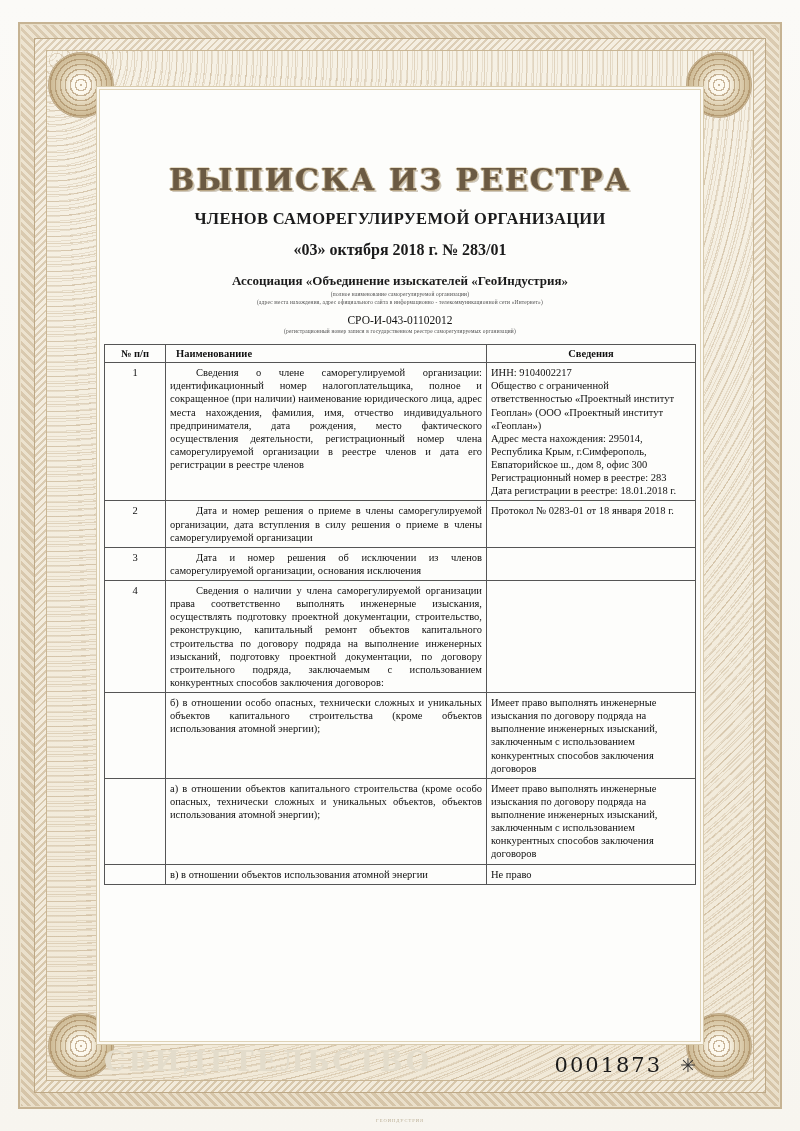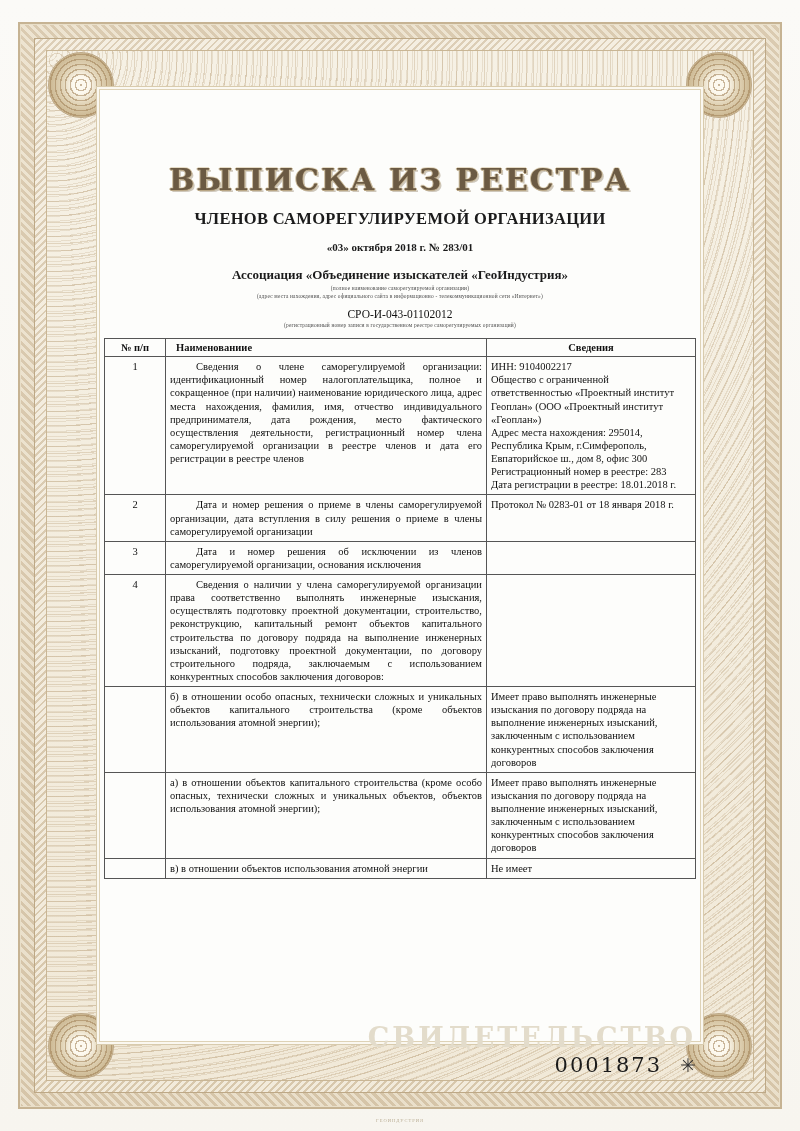--- a/index.html
+++ b/index.html
@@ -92,21 +92,21 @@
   }
   .subtitle{
     text-align:center;
     font-size:16.5px;
     font-weight:bold;
     color:#1b1b1b;
     margin-top:12px;
     letter-spacing:.3px;
   }
   .date-line{
-    text-align:center;font-size:11px;font-weight:bold;margin-top:12px;color:#1b1b1b;
+    text-align:center;font-size:16px;font-weight:bold;margin-top:12px;color:#1b1b1b;
   }
   .org-line{
     text-align:center;font-size:13px;font-weight:bold;margin-top:14px;color:#1b1b1b;
   }
   .micro{
     text-align:center;font-size:5.4px;color:#4a4a4a;margin-top:2px;letter-spacing:.2px;
   }
   .addr-line{
     text-align:center;font-size:10px;margin-top:10px;color:#111;
   }
@@ -132,21 +132,21 @@
     padding:2px 10px;
   }
   .col-num{width:40px;text-align:center;}
   .col-name{width:300px;text-align:justify;text-align-last:left;}
   .col-info{width:auto;}
   td.num{text-align:center;}
   td.name{text-align:justify;}
   .indent{display:inline-block;width:26px;}
   .footer{
     position:absolute;left:104px;right:104px;bottom:54px;
-    display:flex;align-items:flex-end;justify-content:space-between;flex-direction:column;
+    display:flex;align-items:flex-end;justify-content:space-between;
   }
   .watermark{
     font-family:"DejaVu Serif", serif;
     font-size:27px;
     letter-spacing:3px;
     color:#e3dccb;
     font-weight:bold;
   }
   .serial{
     font-family:"DejaVu Serif", serif;
@@ -220,21 +220,21 @@
             <td class="col-info">Имеет право выполнять инженерные изыскания по договору подряда на выполнение инженерных изысканий, заключенным с использованием конкурентных способов заключения договоров</td>
           </tr>
           <tr>
             <td class="num col-num"></td>
             <td class="name col-name">а) в отношении объектов капитального строительства (кроме особо опасных, технически сложных и уникальных объектов, объектов использования атомной энергии);</td>
             <td class="col-info">Имеет право выполнять инженерные изыскания по договору подряда на выполнение инженерных изысканий, заключенным с использованием конкурентных способов заключения договоров</td>
           </tr>
           <tr>
             <td class="num col-num"></td>
             <td class="name col-name">в) в отношении объектов использования атомной энергии</td>
-            <td class="col-info">Не имеет</td>
+            <td class="col-info">Не право</td>
           </tr>
         </tbody>
     </table>
   </div>
 
   <div class="footer">
     <div class="watermark">СВИДЕТЕЛЬСТВО</div>
     <div style="display:flex;align-items:center;">
       <div class="serial">0001873</div>
       <div class="star">✳</div>

